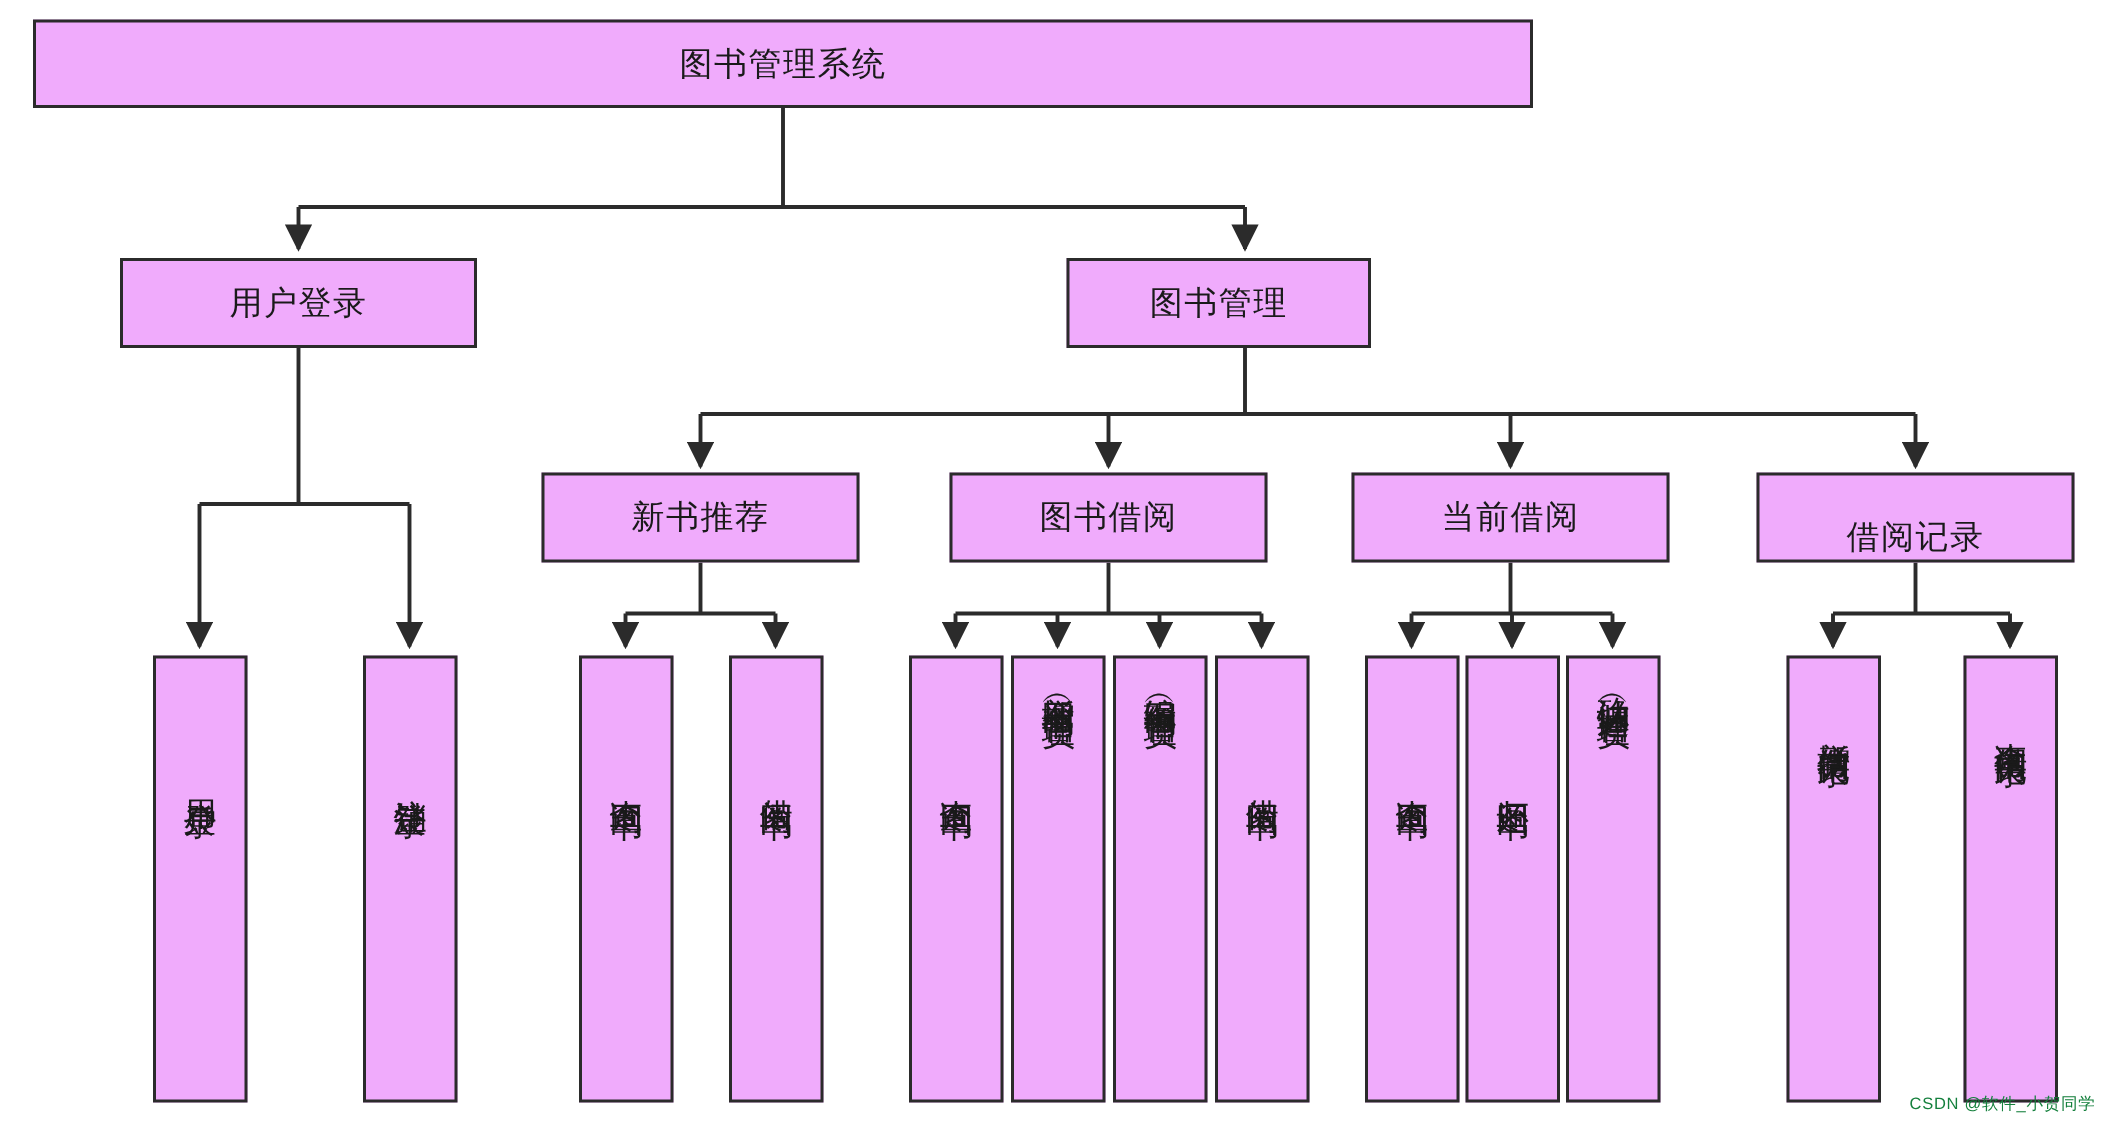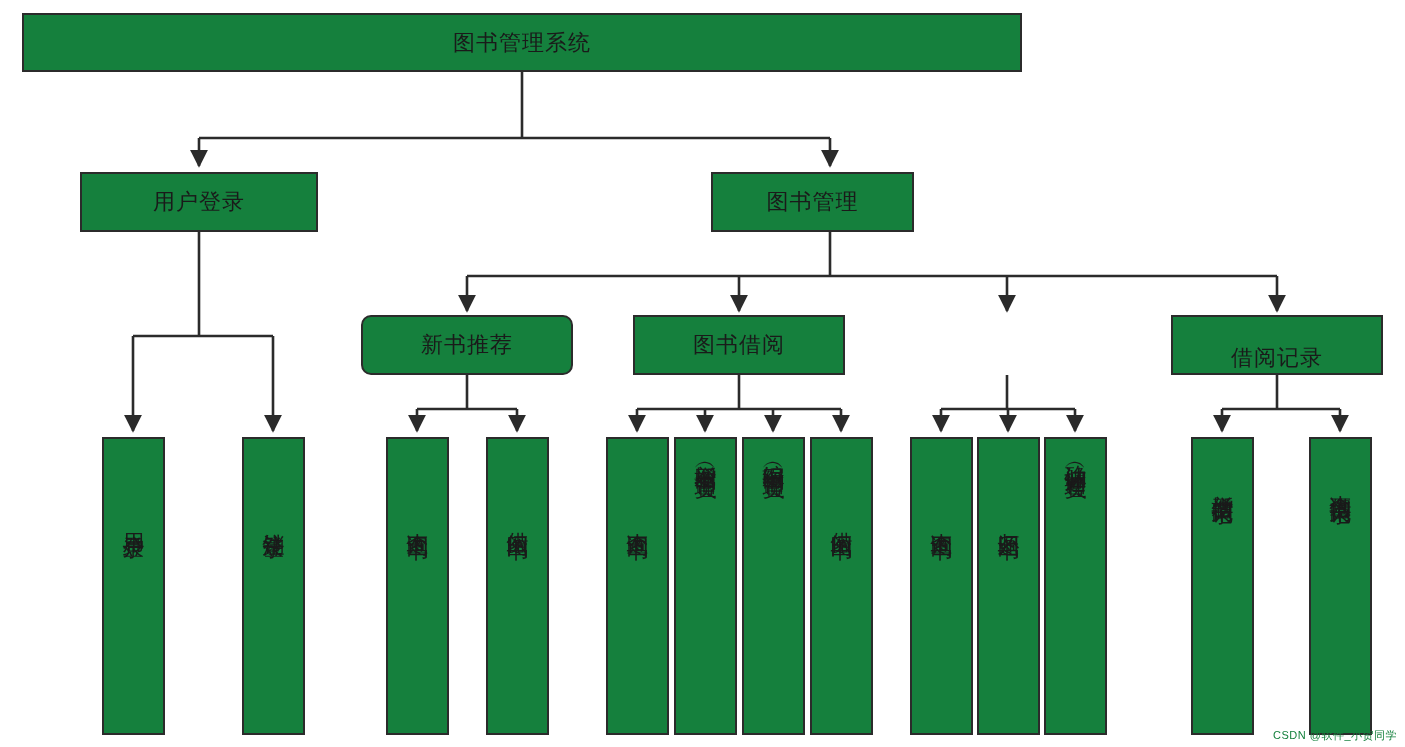--- a/index.html
+++ b/index.html
@@ -21,21 +21,21 @@
     position: absolute;
     left: 0;
     top: 0;
     width: 1405px;
     height: 747px;
     pointer-events: none;
   }
   .node {
     position: absolute;
     box-sizing: border-box;
-    background: #15803d;
+    background: #f0abfc;
     border: 2px solid #2b2b2b;
     display: flex;
     align-items: center;
     justify-content: center;
     color: #1a1a1a;
   }
   .node.horiz {
     font-size: 22px;
     letter-spacing: 1px;
   }
@@ -122,25 +122,28 @@
     <span>图书管理系统</span>
   </div>
 
   <div class="node horiz" style="left:80px; top:172px; width:238px; height:60px;">
     <span>用户登录</span>
   </div>
   <div class="node horiz" style="left:711px; top:172px; width:203px; height:60px;">
     <span>图书管理</span>
   </div>
 
-  <div class="node horiz" style="left:361px; top:315px; width:212px; height:60px;border-radius:10px;">
+  <div class="node horiz" style="left:361px; top:315px; width:212px; height:60px;">
     <span>新书推荐</span>
   </div>
   <div class="node horiz" style="left:633px; top:315px; width:212px; height:60px;">
     <span>图书借阅</span>
+  </div>
+  <div class="node horiz" style="left:901px; top:315px; width:212px; height:60px;">
+    <span>当前借阅</span>
   </div>
   <div class="node horiz" style="left:1171px; top:315px; width:212px; height:60px;align-items:flex-end;">
     <span>借阅记录</span>
   </div>
 
   <div class="node vert" style="left:102px; top:437px; width:63px; height:298px; padding-top:76px;">
     <span class="vtext">用户登录</span>
   </div>
   <div class="node vert" style="left:242px; top:437px; width:63px; height:298px; padding-top:76px;">
     <span class="vtext">注销登录</span>

